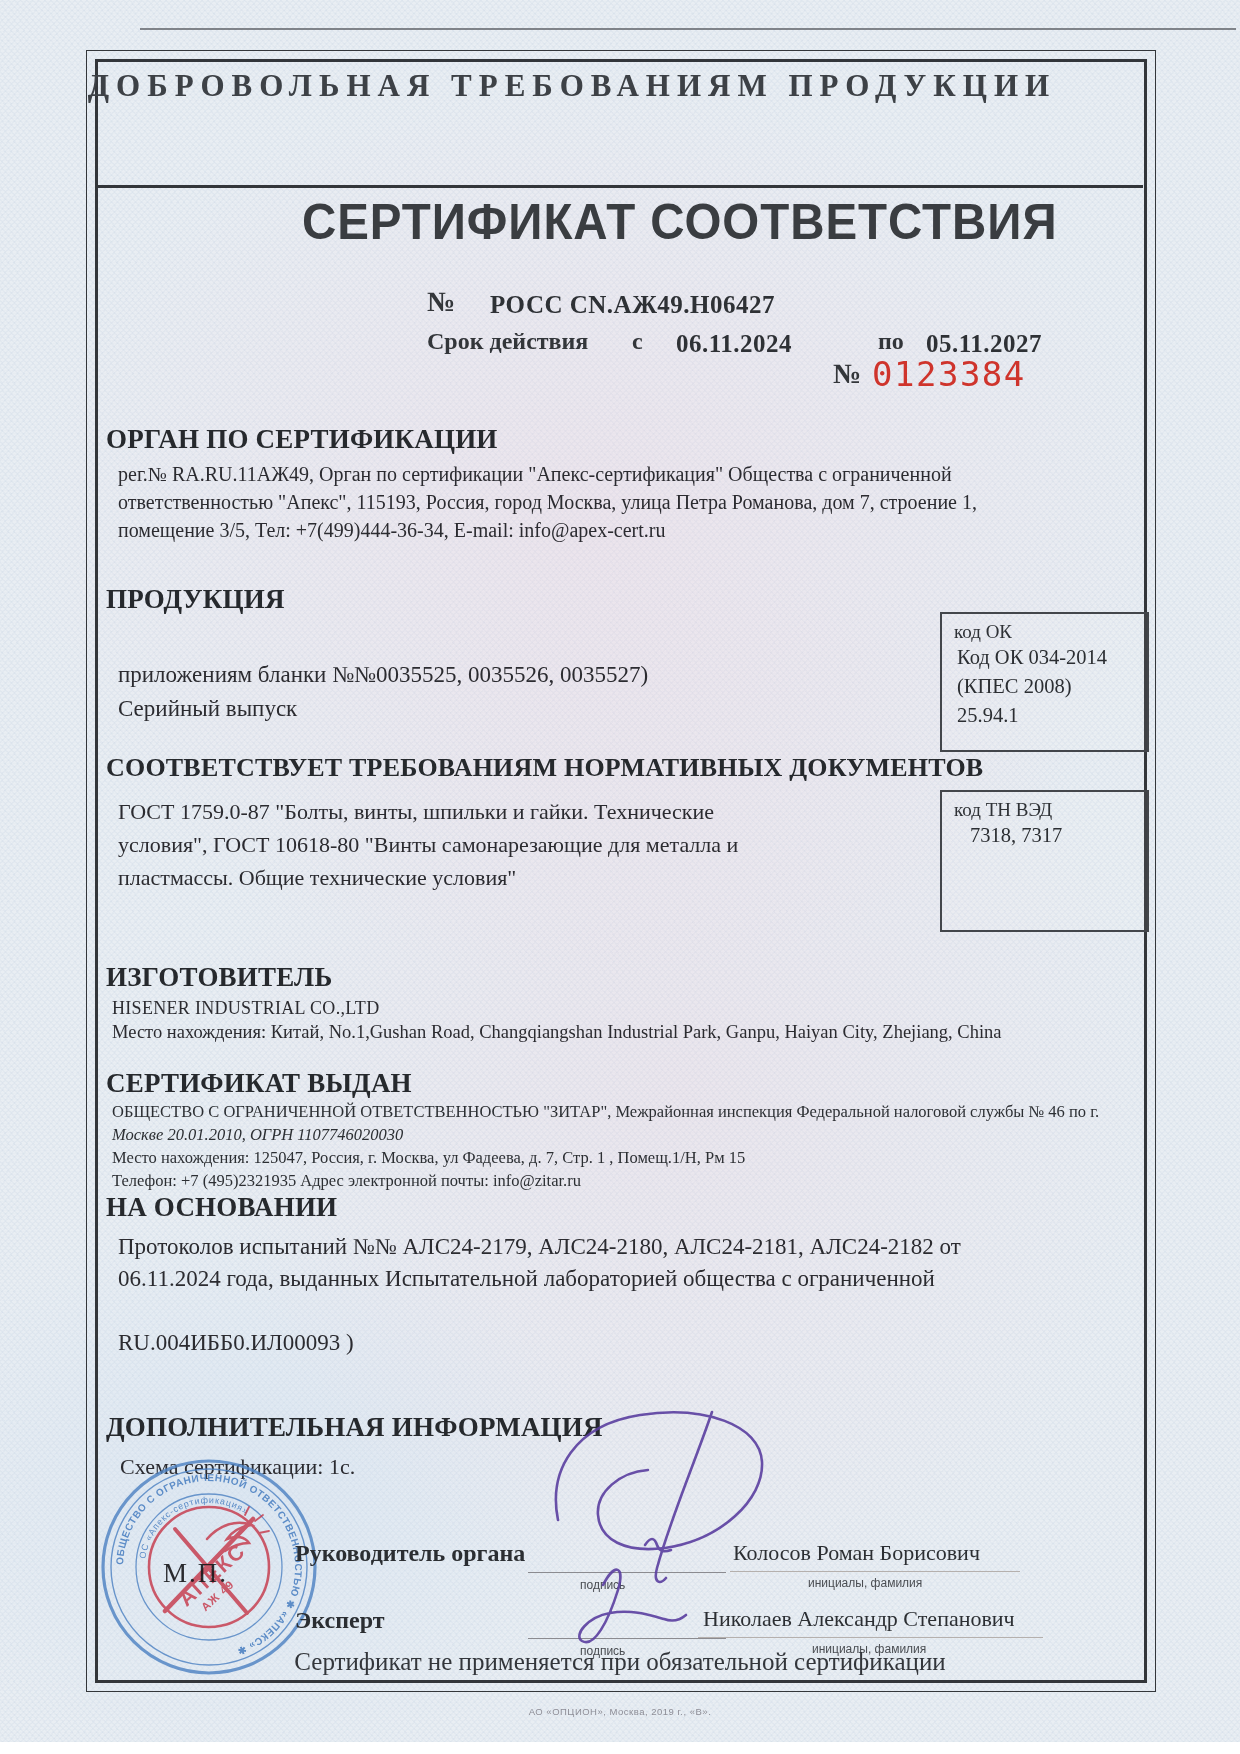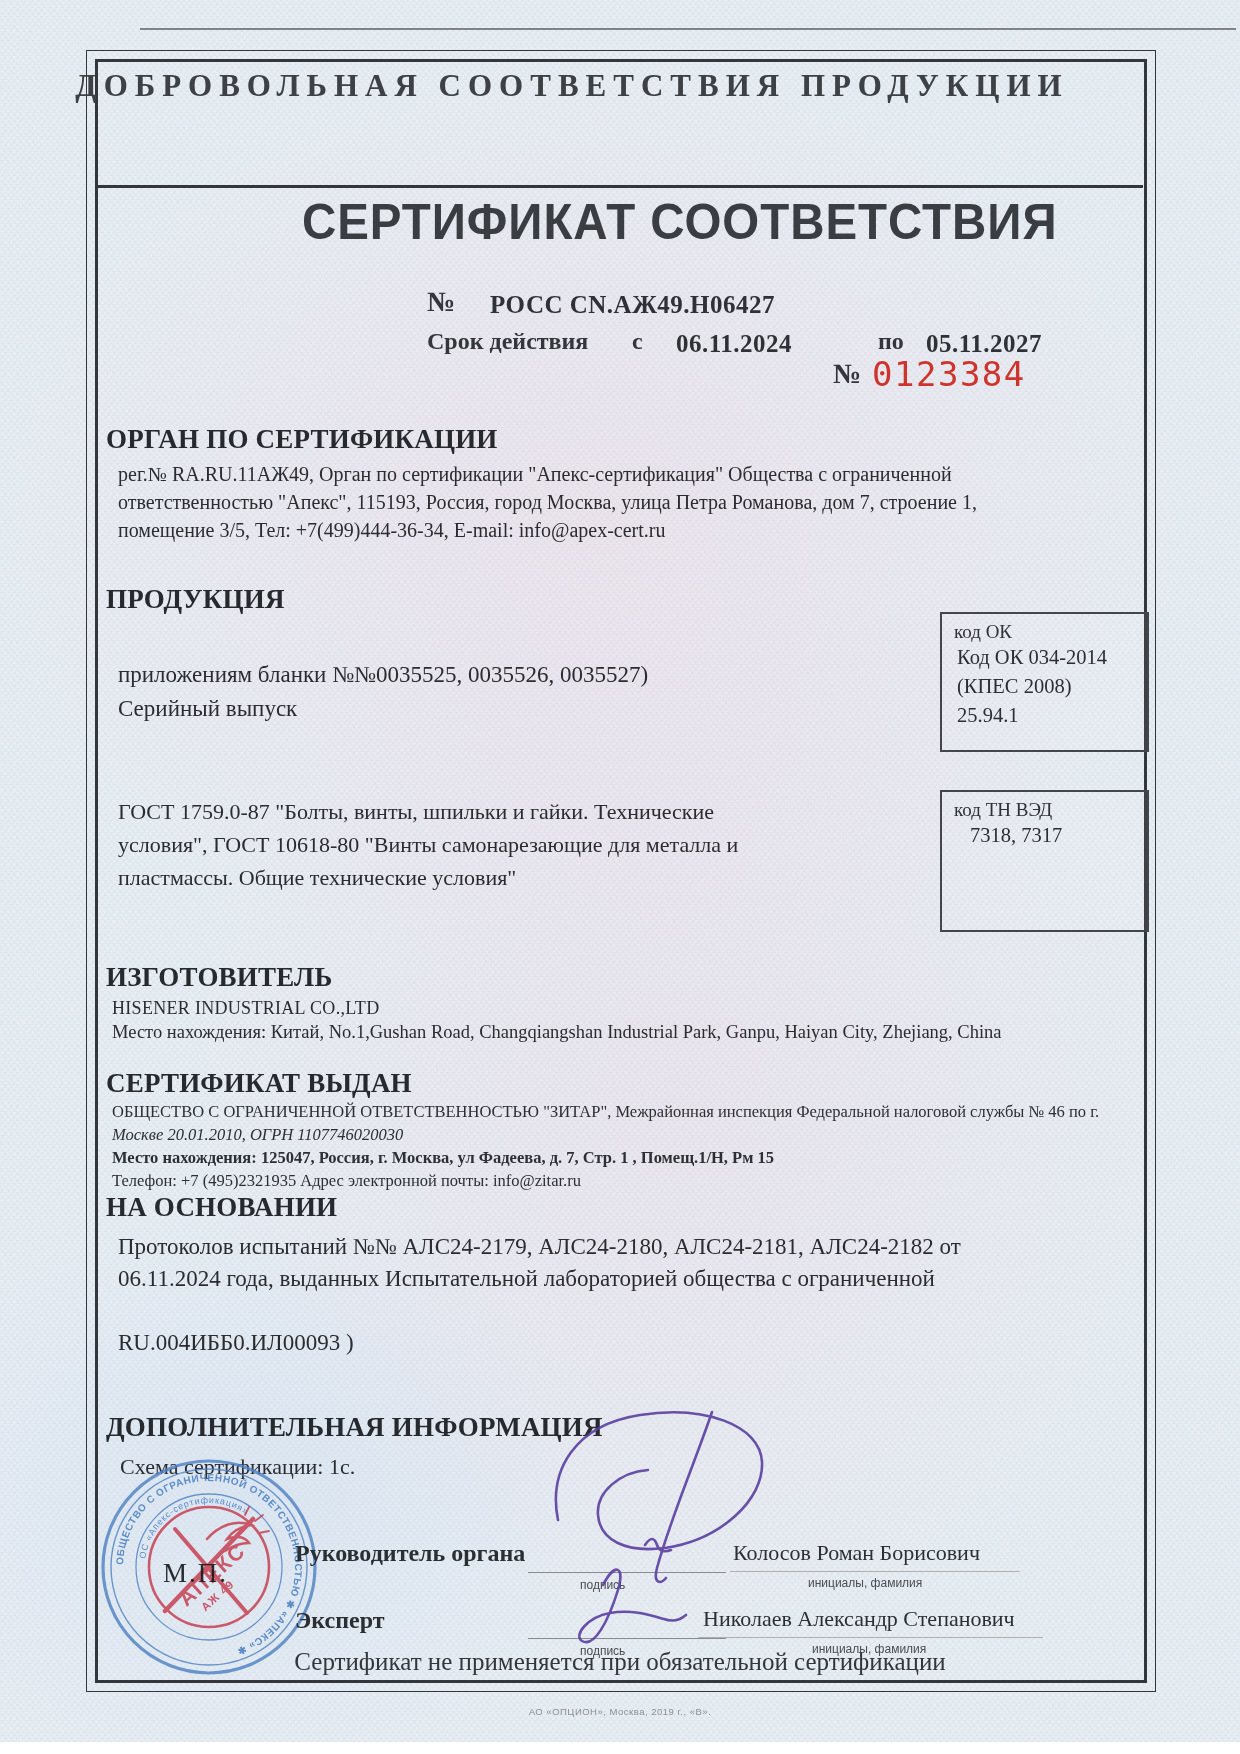--- a/index.html
+++ b/index.html
@@ -60,21 +60,21 @@
 <body>
 
 <div class="page">
 
   <div class="abs scanline"></div>
 
   <div class="abs frame-outer">
     <div class="frame-inner"></div>
   </div>
 
-  <div class="abs banner">ДОБРОВОЛЬНАЯ СООТВЕТСТВИЯ ПРОДУКЦИИ</div>
+  <div class="abs banner">ДОБРОВОЛЬНАЯ ТРЕБОВАНИЯМ ПРОДУКЦИИ</div>
   <div class="abs sep"></div>
 
   <div class="abs cert-title">
     <span>СЕРТИФИКАТ СООТВЕТСТВИЯ</span>
   </div>
 
   <div class="abs numsign" style="left:427px;top:286px;">№</div>
   <div class="abs numval" style="left:490px;top:291px;">РОСС CN.АЖ49.Н06427</div>
 
   <div class="abs numsign" style="left:427px;top:328px;font-size:24px;">Срок действия</div>
@@ -93,37 +93,38 @@
   <div class="abs body-text nowrap" style="left:118px;top:658px;">приложениям бланки №№0035525, 0035526, 0035527)</div>
   <div class="abs body-text nowrap" style="left:118px;top:692px;">Серийный выпуск</div>
 
   <div class="abs codebox" style="left:940px;top:612px;width:205px;height:136px;">
     <div class="lbl">код ОК</div>
     <div class="cval">Код ОК 034-2014</div>
     <div class="cval">(КПЕС 2008)</div>
     <div class="cval">25.94.1</div>
   </div>
 
+  <div class="abs sect-head" style="left:106px;top:753px;font-size:26px;">СООТВЕТСТВУЕТ ТРЕБОВАНИЯМ НОРМАТИВНЫХ ДОКУМЕНТОВ</div>
   <div class="abs body-text nowrap" style="left:118px;top:795px;font-size:22px;">ГОСТ 1759.0-87 "Болты, винты, шпильки и гайки. Технические</div>
   <div class="abs body-text nowrap" style="left:118px;top:828px;font-size:22px;">условия", ГОСТ 10618-80 "Винты самонарезающие для металла и</div>
   <div class="abs body-text nowrap" style="left:118px;top:861px;font-size:22px;">пластмассы. Общие технические условия"</div>
 
   <div class="abs codebox" style="left:940px;top:790px;width:205px;height:138px;">
     <div class="lbl">код ТН ВЭД</div>
     <div class="cval" style="padding-left:28px;">7318, 7317</div>
   </div>
 
   <div class="abs sect-head" style="left:106px;top:962px;">ИЗГОТОВИТЕЛЬ</div>
   <div class="abs nowrap" style="left:112px;top:998px;font-size:18px;letter-spacing:.3px;">HISENER INDUSTRIAL CO.,LTD</div>
   <div class="abs nowrap" style="left:112px;top:1022px;font-size:18.5px;">Место нахождения: Китай, No.1,Gushan Road, Changqiangshan Industrial Park, Ganpu, Haiyan City, Zhejiang, China</div>
 
   <div class="abs sect-head" style="left:106px;top:1068px;">СЕРТИФИКАТ ВЫДАН</div>
   <div class="abs small-line" style="left:112px;top:1102px;">ОБЩЕСТВО С ОГРАНИЧЕННОЙ ОТВЕТСТВЕННОСТЬЮ "ЗИТАР", Межрайонная инспекция Федеральной налоговой службы № 46 по г.</div>
   <div class="abs small-line" style="left:112px;top:1125px;font-style:italic;">Москве 20.01.2010, ОГРН 1107746020030</div>
-  <div class="abs small-line" style="left:112px;top:1148px;font-weight:bold;">Место нахождения: 125047, Россия, г. Москва, ул Фадеева, д. 7, Стр. 1 , Помещ.1/Н, Рм 15</div>
+  <div class="abs small-line" style="left:112px;top:1148px;">Место нахождения: 125047, Россия, г. Москва, ул Фадеева, д. 7, Стр. 1 , Помещ.1/Н, Рм 15</div>
   <div class="abs small-line" style="left:112px;top:1171px;">Телефон: +7 (495)2321935 Адрес электронной почты: info@zitar.ru</div>
 
   <div class="abs sect-head" style="left:106px;top:1192px;">НА ОСНОВАНИИ</div>
   <div class="abs body-text nowrap" style="left:118px;top:1230px;">Протоколов испытаний №№ АЛС24-2179, АЛС24-2180, АЛС24-2181, АЛС24-2182 от</div>
   <div class="abs body-text nowrap" style="left:118px;top:1262px;">06.11.2024 года, выданных Испытательной лабораторией общества с ограниченной</div>
   <div class="abs body-text nowrap" style="left:118px;top:1326px;">RU.004ИББ0.ИЛ00093 )</div>
 
   <div class="abs sect-head" style="left:106px;top:1412px;">ДОПОЛНИТЕЛЬНАЯ ИНФОРМАЦИЯ</div>
   <div class="abs body-text nowrap" style="left:120px;top:1450px;font-size:22px;">Схема сертификации: 1с.</div>
 

